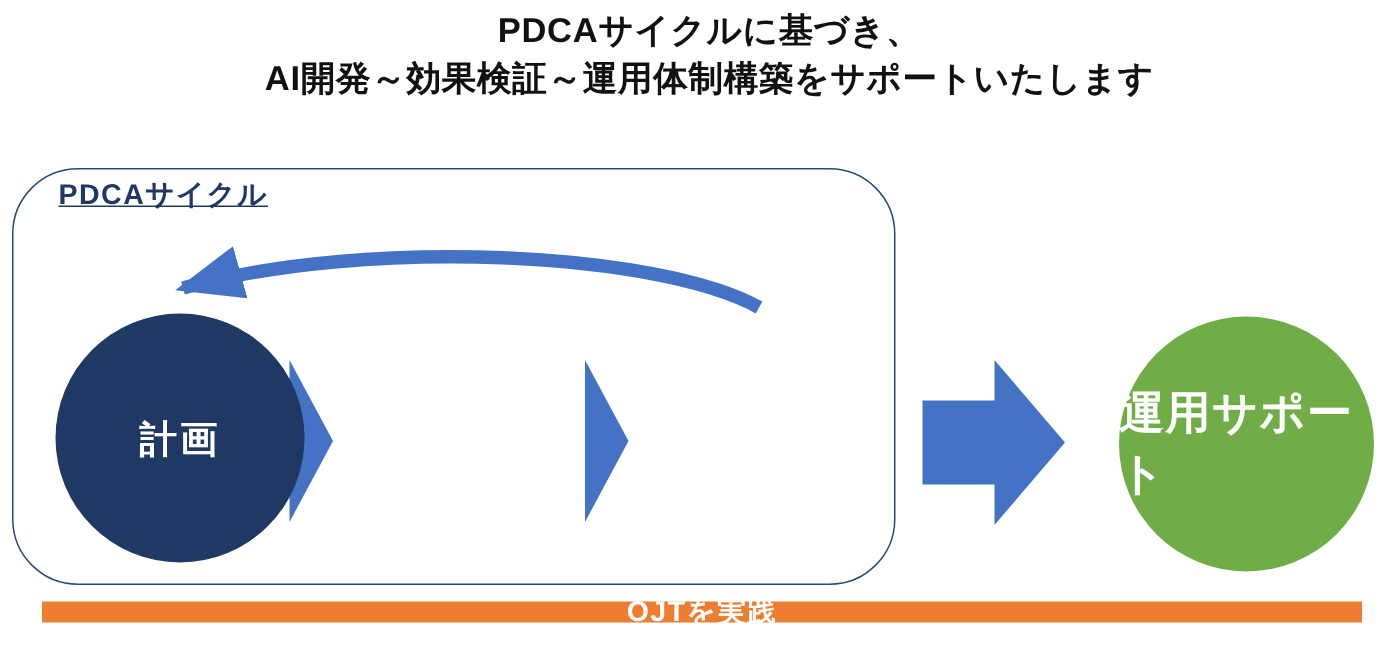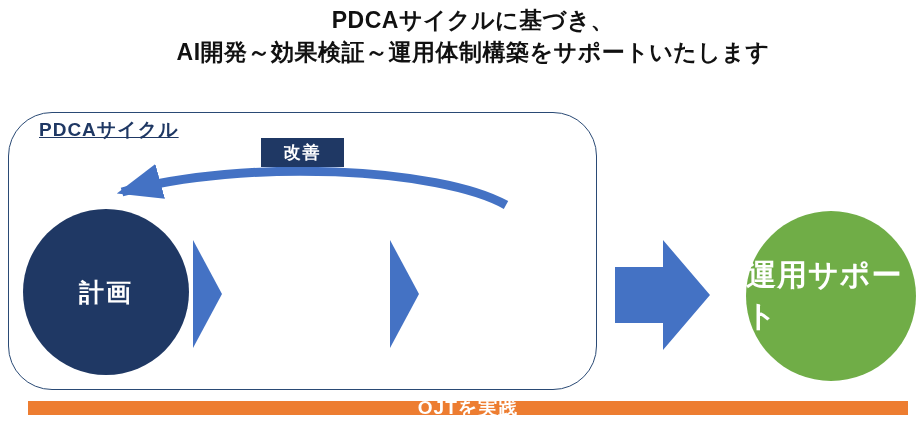--- a/index.html
+++ b/index.html
@@ -71,21 +71,21 @@
     top: 209px;
     border-radius: 50%;
     background: var(--navy);
     color: var(--white);
     display: flex; align-items: center; justify-content: center;
     font-size: 25px;
     font-weight: bold;
     letter-spacing: 2px;
     z-index: 2;
   }
-  .circle.c1 { left: 23px; font-family: Liberation Mono, monospace; }
+  .circle.c1 { left: 37px; font-family: Liberation Mono, monospace; }
   .circle.c2 { left: 217px; }
   .circle.c3 { left: 413px; }
   .circle.outcome {
     left: 746px; top: 211px;
     width: 170px; height: 170px;
     background: var(--green);
     font-size: 30px;
     letter-spacing: 1px;
   }
   .ojt-bar {
@@ -124,23 +124,20 @@
 
     <path d="M 506 205 C 440 168, 245 158, 122 192" fill="none" stroke="#4472C4" stroke-width="9" marker-end="url(#arrowhead)"></path>
 
     <polygon points="193,240 222,294 193,348" fill="#4472C4"></polygon>
 
     <polygon points="390,240 419,294 390,348" fill="#4472C4"></polygon>
 
     <polygon points="615,267 663,267 663,240 710,295 663,350 663,323 615,323" fill="#4472C4"></polygon>
   </svg>
 
-  <div class="kaizen-box">
-    <span>改善</span>
-  </div>
 
   <div class="circle c1">
     <span>計画</span>
   </div>
 
   <div class="circle outcome">
     <span>運用サポート</span>
   </div>
 
   <div class="ojt-bar">

